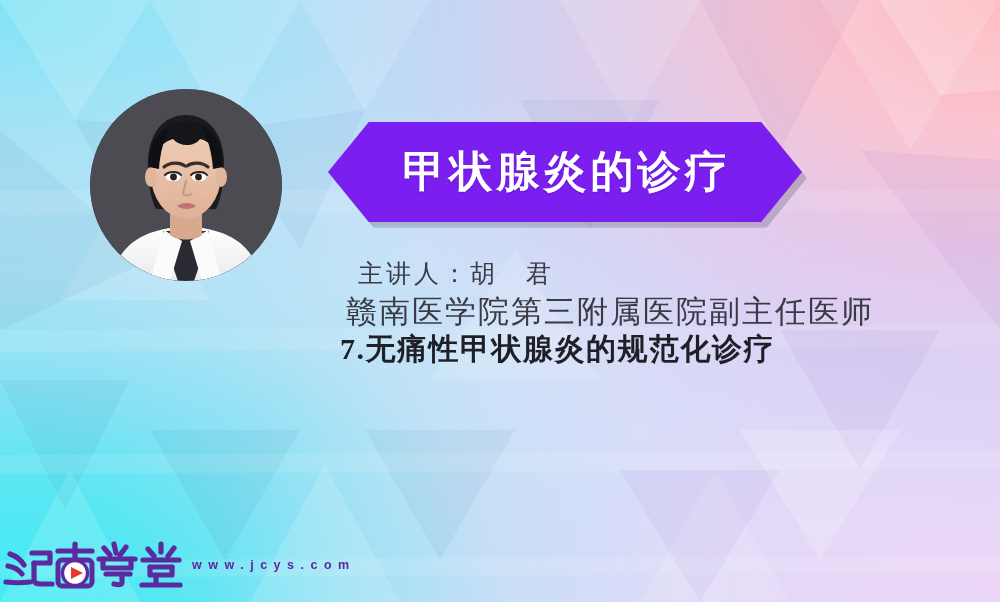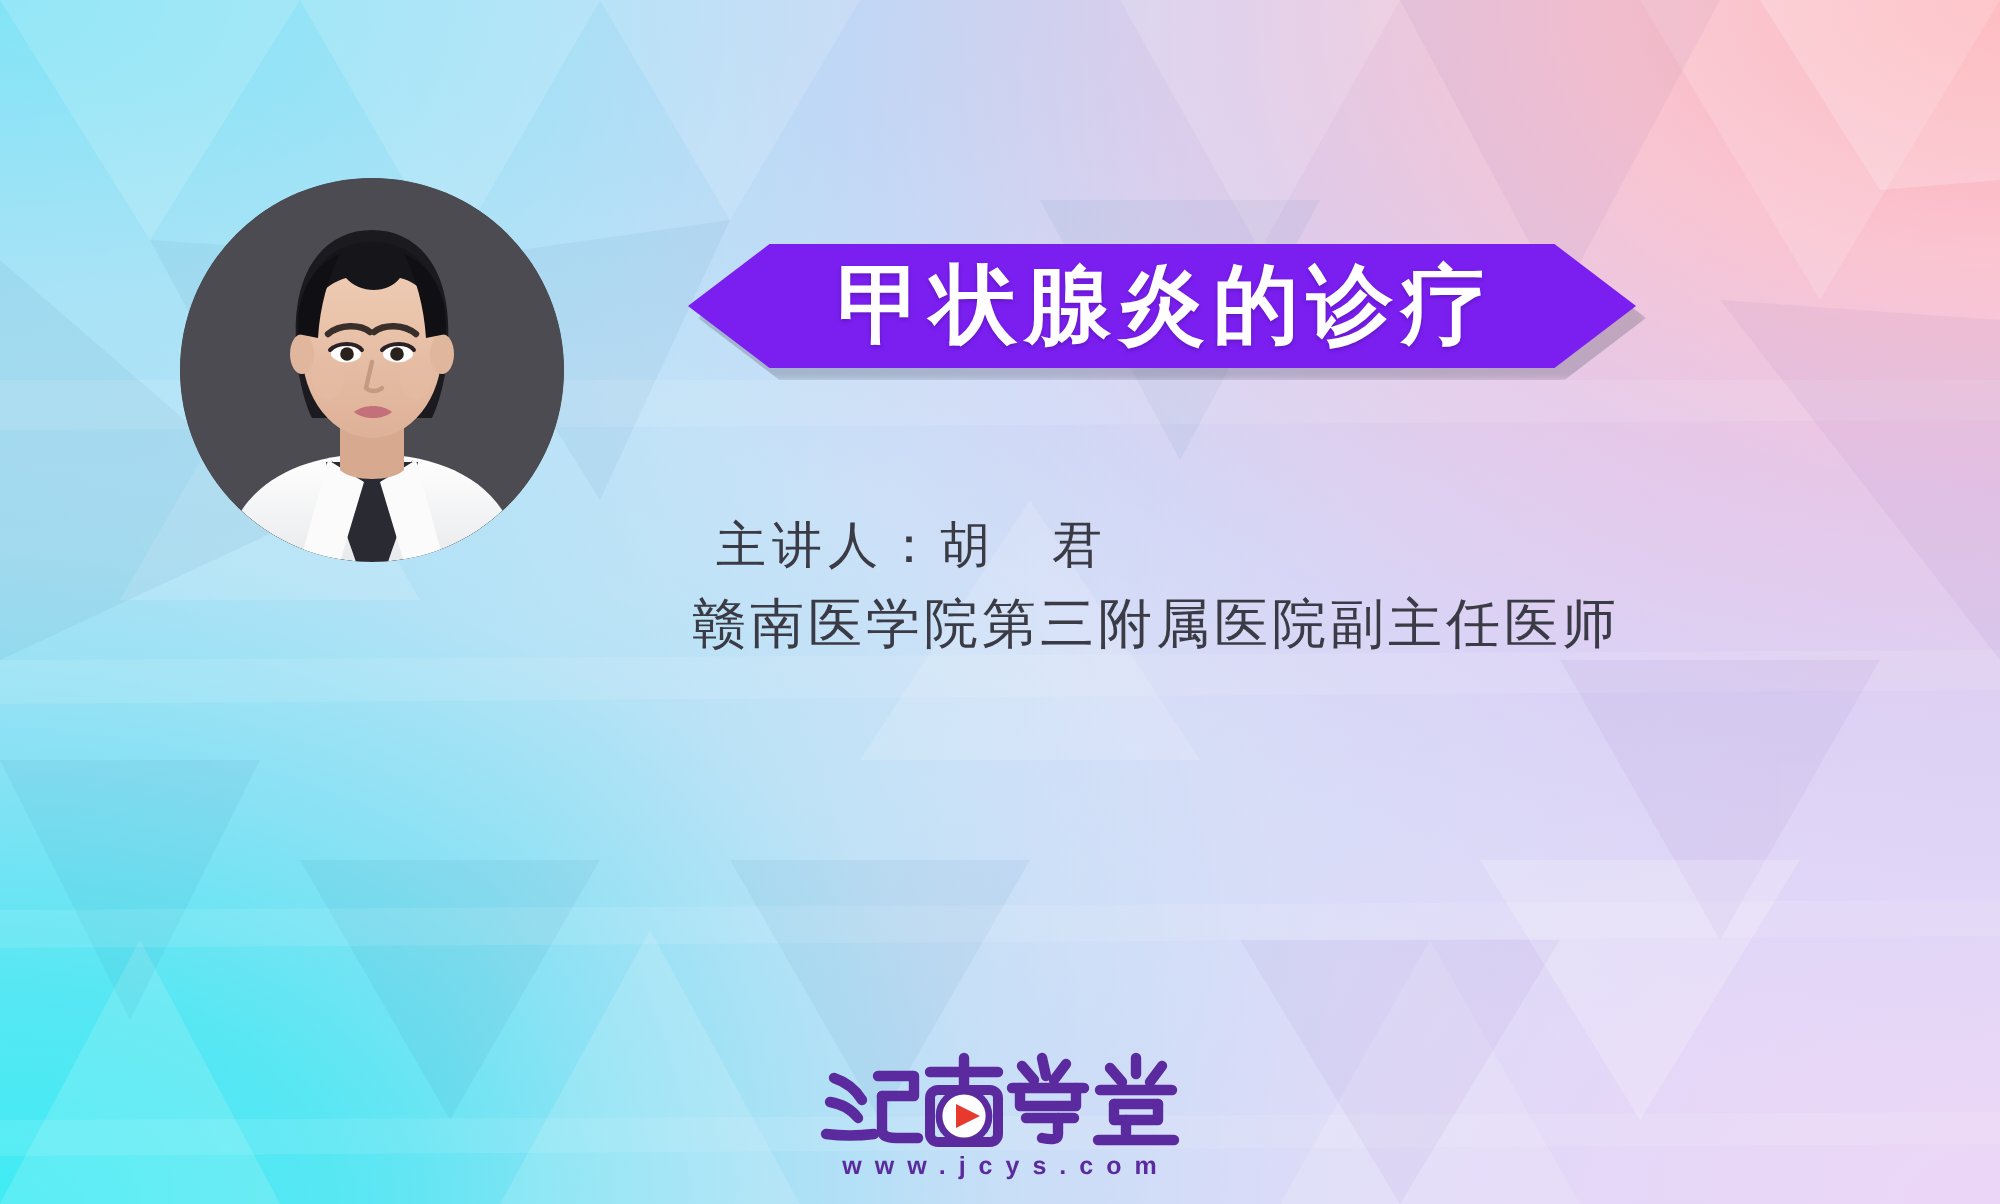--- a/index.html
+++ b/index.html
@@ -78,24 +78,24 @@
     height: 192px;
     border-radius: 50%;
     overflow: hidden;
     background: #4a4a50;
   }
   .portrait-svg { display: block; width: 192px; height: 192px; }
 
   
   #title-banner {
     position: absolute;
-    left: 344px;
+    left: 328px;
     top: 122px;
     width: 474px;
-    height: 62px;
+    height: 100px;
   }
   #title-banner .shadow {
     position: absolute;
     left: 5px;
     top: 6px;
     width: 100%;
     height: 100%;
     background: rgba(90,90,110,0.30);
     clip-path: polygon(0% 50%, 8.6% 0%, 91.4% 0%, 100% 50%, 91.4% 100%, 8.6% 100%);
     filter: blur(1.5px);
@@ -130,21 +130,21 @@
     color: #3b3b46;
     margin-top: 32px;
   }
   #presenter-line {
     font-size: 25px;
     line-height: 38px;
     letter-spacing: 3px;
     white-space: nowrap;
   }
   #affiliation-line {
-    font-size: 27px;
+    font-size: 31px;
     line-height: 40px;
     letter-spacing: 2px;
     white-space: nowrap;
     margin-left: -12px;
   }
 
   
   #topic-line {
     position: absolute;
     left: 340px;
@@ -157,21 +157,21 @@
     white-space: nowrap;
   }
 
   
   #footer-logo {
     position: absolute;
     left: 0;
     right: 0;
     bottom: 12px;
     display: flex;
-    flex-direction: column;
+    flex-direction: row;
     align-items: center;
   }
   #logo-mark {
     display: flex;
     align-items: center;
     justify-content: center;
   }
   #logo-url {
     margin-top: 1px;
     font-size: 12.5px;
@@ -293,20 +293,21 @@
     <div class="shadow"></div>
     <div class="plate"></div>
     <div id="title-text">甲状腺炎的诊疗</div>
   </div>
 
   <div id="presenter-block">
     <div id="presenter-line">主讲人：胡　君</div>
     <div id="affiliation-line">赣南医学院第三附属医院副主任医师</div>
   </div>
 
+  <div id="topic-line">7.无痛性甲状腺炎的规范化诊疗</div>
 
   <div id="footer-logo">
     <div id="logo-mark">
       <svg width="186" height="52" viewBox="0 0 186 52" xmlns="http://www.w3.org/2000/svg">
         <g fill="none" stroke="#5b2a9e" stroke-width="5.2" stroke-linecap="round" stroke-linejoin="round">
 
           <path d="M10 16 C 16 18, 21 22, 24 27"></path>
           <path d="M8 28 C 14 29, 19 32, 22 36"></path>
           <path d="M6 44 C 14 45, 22 45, 30 44"></path>
 

